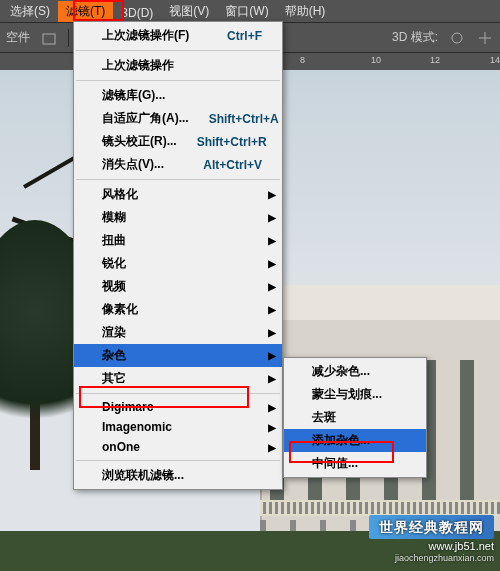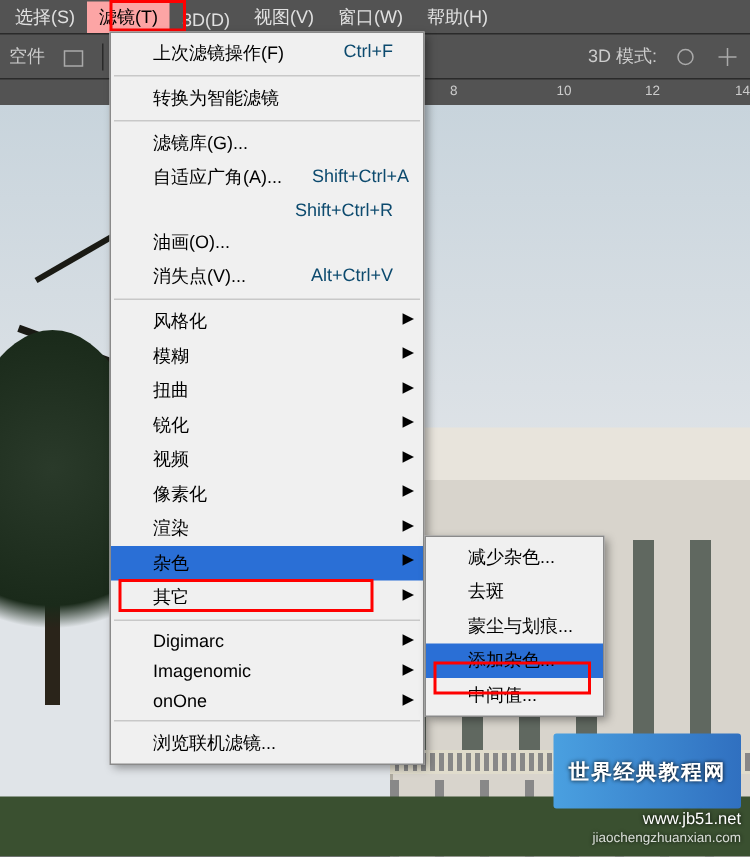--- a/index.html
+++ b/index.html
@@ -1,20 +1,20 @@
 <!DOCTYPE html>
 <html><head>
 <meta charset="utf-8">
 <style>
   * { margin: 0; padding: 0; box-sizing: border-box; font-family: "Microsoft YaHei", SimSun, Arial, sans-serif; }
   body { width: 500px; height: 571px; background: #535353; overflow: hidden; position: relative; }
   
   .menubar { height: 22px; background: #535353; display: flex; align-items: flex-end; font-size: 12px; color: #e0e0e0; padding-left: 2px; }
   .menubar .m-item { padding: 2px 8px; cursor: default; }
-  .menubar .m-item.active { background: #fca5a5; color: #000; }
+  .menubar .m-item.active { background: #f97316; color: #000; }
   .hl-red { border: 2px solid #ff0000; position: absolute; pointer-events: none; }
   .hl-menu { left: 73px; top: 0px; width: 51px; height: 21px; }
   
   .toolbar { height: 30px; background: #535353; border-top: 1px solid #2a2a2a; display: flex; align-items: center; padding: 0 6px; gap: 10px; color: #ccc; font-size: 12px; }
   .tb-icon { width: 18px; height: 18px; display: inline-flex; align-items: center; justify-content: center; }
   .tb-sep { width: 1px; height: 18px; background: #2a2a2a; }
   
   .ruler-h { height: 18px; background: #535353; border-top: 1px solid #2a2a2a; position: relative; color: #ccc; font-size: 9px; overflow: hidden; }
   .ruler-h span { position: absolute; top: 2px; }
   
@@ -28,32 +28,32 @@
   .building { position: absolute; right: 0; top: 250px; width: 240px; height: 260px; background: #d8d4cc; border-left: 2px solid #b0aca0; }
   .roof { position: absolute; right: 0; top: 215px; width: 250px; height: 45px; background: #e8e4dc; border-bottom: 6px solid #a09888; }
   .pillars { position: absolute; right: 0; top: 450px; width: 240px; height: 60px; background: repeating-linear-gradient(90deg,#888 0 6px,#d8d4cc 6px 30px); }
   .windows { position: absolute; right: 10px; top: 290px; width: 220px; height: 140px; background: repeating-linear-gradient(90deg,#606860 0 14px,#d8d4cc 14px 38px); }
   .balustrade { position: absolute; right: 0; top: 430px; width: 240px; height: 16px; background: repeating-linear-gradient(90deg,#e0dccc 0 3px,#888 3px 6px); border-top: 2px solid #e0dccc; border-bottom: 2px solid #e0dccc; }
   .lawn { position: absolute; left: 0; right: 0; bottom: 0; height: 40px; background: #3a5030; }
   
   
   .menu { position: absolute; background: #f0f0f0; border: 1px solid #8a8a8a; box-shadow: 2px 2px 6px rgba(0,0,0,0.4); font-size: 12px; color: #000; padding: 2px 0; }
   .menu1 { left: 73px; top: 21px; width: 210px; }
-  .menu2 { left: 283px; top: 357px; width: 120px; }
-  .mi { display: flex; padding: 3px 20px 3px 28px; position: relative; cursor: default; white-space: nowrap; }
+  .menu2 { left: 283px; top: 357px; width: 144px; }
+  .mi { display: flex; align-items: center; padding: 3px 20px 3px 28px; position: relative; cursor: default; white-space: nowrap; font-weight: bold; }
   .mi .shortcut { margin-left: auto; padding-left: 20px; color: #0c4a6e; }
   .mi .arrow { position: absolute; right: 6px; font-size: 10px; }
   .mi.hover { background: #2a6fd6; color: #000000; }
   .sep { height: 1px; background: #c8c8c8; margin: 3px 2px; }
   
   .hl-noise { left: 79px; top: 386px; width: 170px; height: 22px; }
   .hl-add { left: 289px; top: 441px; width: 105px; height: 22px; }
   
   .watermark { position: absolute; right: 6px; bottom: 6px; font-size: 11px; color: #fff; text-align: right; text-shadow: 0 0 3px #000; line-height: 1.3; }
-  .wm-bar { background: linear-gradient(90deg,#4aa0e0,#3070c0); color: #fff; font-size: 14px; font-weight: bold; padding: 16px 10px; border-radius: 2px; letter-spacing: 1px; }
+  .wm-bar { background: linear-gradient(90deg,#4aa0e0,#3070c0); color: #fff; font-size: 14px; font-weight: bold; padding: 3px 10px; border-radius: 2px; letter-spacing: 1px; }
 </style>
 </head>
 <body>
 
 <div class="menubar">
   <div class="m-item">选择(S)</div>
   <div class="m-item active">滤镜(T)</div>
   <div class="m-item">3D(D)</div>
   <div class="m-item">视图(V)</div>
   <div class="m-item">窗口(W)</div>
@@ -121,36 +121,34 @@
   <div class="lawn"></div>
 </div>
 
 <div class="menu menu1">
   <div class="mi">
     <span>上次滤镜操作(F)</span>
     <span class="shortcut">Ctrl+F</span>
   </div>
   <div class="sep"></div>
   <div class="mi">
-      <span>转换为智能滤镜</span>
+      <span>上次滤镜操作</span>
     </div>
   <div class="sep"></div>
   <div class="mi">
       <span>滤镜库(G)...</span>
     </div>
   <div class="mi">
     <span>自适应广角(A)...</span>
     <span class="shortcut">Shift+Ctrl+A</span>
   </div>
   <div class="mi">
+    <span>镜头校正(R)...</span>
     <span class="shortcut">Shift+Ctrl+R</span>
   </div>
-  <div class="mi">
-      <span>油画(O)...</span>
-    </div>
   <div class="mi">
     <span>消失点(V)...</span>
     <span class="shortcut">Alt+Ctrl+V</span>
   </div>
   <div class="sep"></div>
   <div class="mi">
       <span>风格化</span>
       <span class="arrow">▶</span>
     </div>
   <div class="mi">
@@ -202,24 +200,24 @@
   <div class="mi">
       <span>浏览联机滤镜...</span>
     </div>
 </div>
 
 <div class="menu menu2">
   <div class="mi">
       <span>减少杂色...</span>
     </div>
   <div class="mi">
+      <span>蒙尘与划痕...</span>
+    </div>
+  <div class="mi">
       <span>去斑</span>
-    </div>
-  <div class="mi">
-      <span>蒙尘与划痕...</span>
     </div>
   <div class="mi hover">
       <span>添加杂色...</span>
     </div>
   <div class="mi">
       <span>中间值...</span>
     </div>
 </div>
 
 <div class="hl-red hl-noise"></div>

